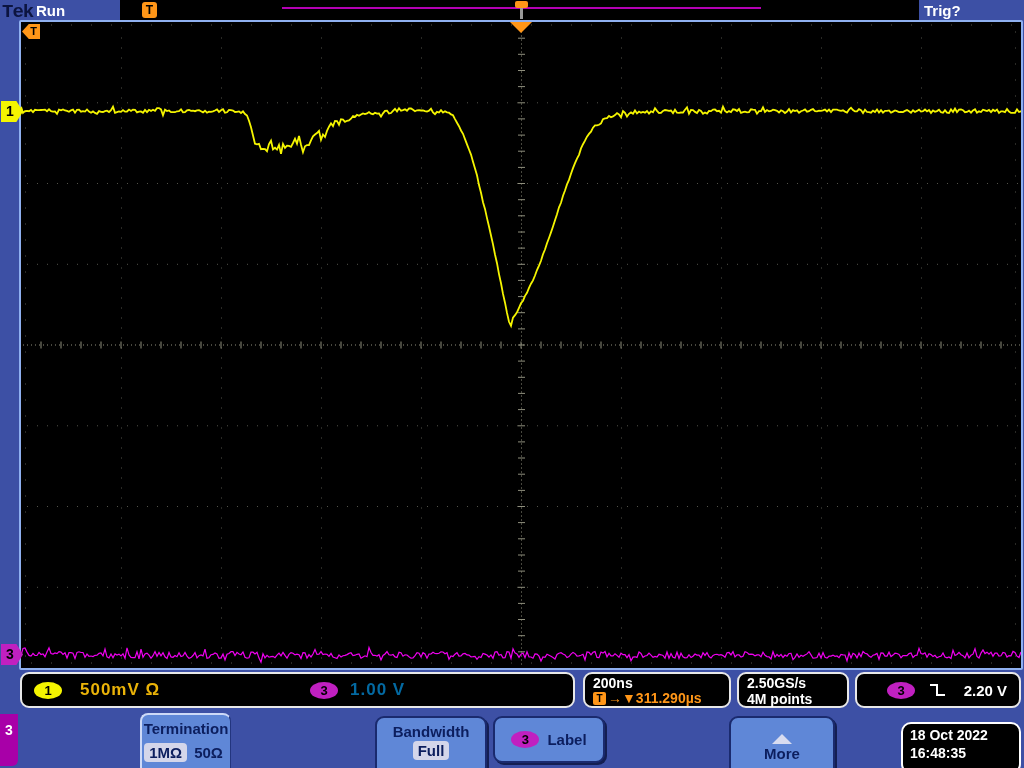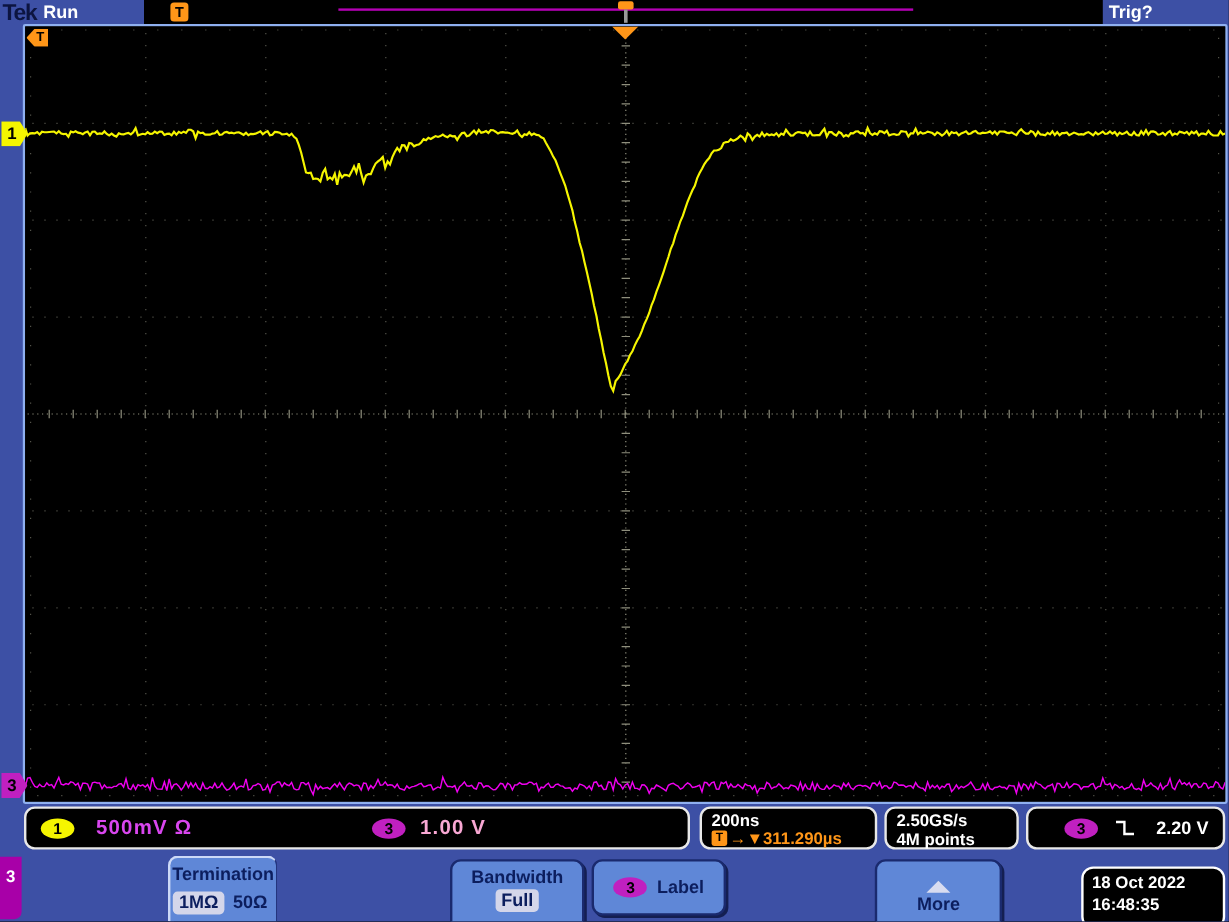--- a/index.html
+++ b/index.html
@@ -1,21 +1,21 @@
 <!DOCTYPE html>
 <html><head>
 <meta charset="utf-8">
 <style>
   html,body{margin:0;padding:0;background:#20263f;}
   .screen{position:relative;width:1024px;height:768px;background:#3d50a5;overflow:hidden;
           font-family:"Liberation Sans",sans-serif;-webkit-font-smoothing:antialiased;}
   .abs{position:absolute;}
 
   
-  .tek-logo{left:2px;top:1px;font-family:Liberation Sans, sans-serif;font-weight:bold;
+  .tek-logo{left:2px;top:1px;font-family:Liberation Mono, monospace;font-weight:bold;
             font-size:19px;color:#0c1440;letter-spacing:-1px;}
   .run-label{left:36px;top:2px;color:#ffffff;font-size:15px;font-weight:bold;}
   .trig-status{left:924px;top:2px;color:#ffffff;font-size:15px;font-weight:bold;}
   .black-strip{left:120px;top:0;width:799px;height:20px;background:#000;}
   .strip-t-badge{left:22px;top:2px;width:15px;height:16px;background:#ff9618;border-radius:3px;
                  color:#000;font-size:12px;font-weight:bold;text-align:center;line-height:16px;}
   .strip-line{left:162px;top:7px;width:479px;height:2px;background:#b400b4;}
   .strip-trig-cap{left:395px;top:1px;width:13px;height:7px;background:#ff9618;border-radius:2px;}
   .strip-trig-stem{left:400px;top:8px;width:3px;height:11px;background:#9a9a9a;}
 
@@ -36,23 +36,23 @@
            padding-left:5px;box-sizing:border-box;}
 
   
   .ro-box{background:#000;border:2px solid #e8e8e8;border-radius:9px;box-sizing:border-box;}
   .ro-main{left:20px;top:672px;width:555px;height:36px;}
   .badge{display:inline-block;width:28px;height:17px;border-radius:50%;color:#000;
          font-size:13px;font-weight:bold;text-align:center;line-height:17px;}
   .badge-yellow{background:#f5f500;}
   .badge-magenta{background:#c020c0;}
   .ro-ch1-badge{left:12px;top:8px;}
-  .ro-ch1-text{left:58px;top:6px;color:#d946ef;font-size:17px;font-weight:bold;letter-spacing:1px;}
+  .ro-ch1-text{left:58px;top:6px;color:#eab308;font-size:17px;font-weight:bold;letter-spacing:1px;}
   .ro-ch3-badge{left:288px;top:8px;}
-  .ro-ch3-text{left:328px;top:6px;color:#f9a8d4;font-size:17px;font-weight:bold;letter-spacing:1px;}
+  .ro-ch3-text{left:328px;top:6px;color:#0369a1;font-size:17px;font-weight:bold;letter-spacing:1px;}
   .ro-horiz{left:583px;top:672px;width:148px;height:36px;padding:1px 0 0 8px;}
   .ro-line1{color:#fff;font-size:14px;font-weight:bold;line-height:16px;}
   .ro-line2{display:flex;align-items:center;gap:2px;line-height:15px;}
   .mini-t{display:inline-block;width:13px;height:13px;background:#ff9618;border-radius:2px;
           color:#000;font-size:10px;font-weight:bold;text-align:center;line-height:13px;}
   .delay-text{color:#ff9618;font-size:14px;font-weight:bold;}
   .ro-acq{left:737px;top:672px;width:112px;height:36px;padding:1px 0 0 8px;}
   .ro-trig{left:855px;top:672px;width:166px;height:36px;display:flex;align-items:center;}
   .ro-trig .badge{margin-left:30px;}
   .slope-icon{margin-left:14px;}

